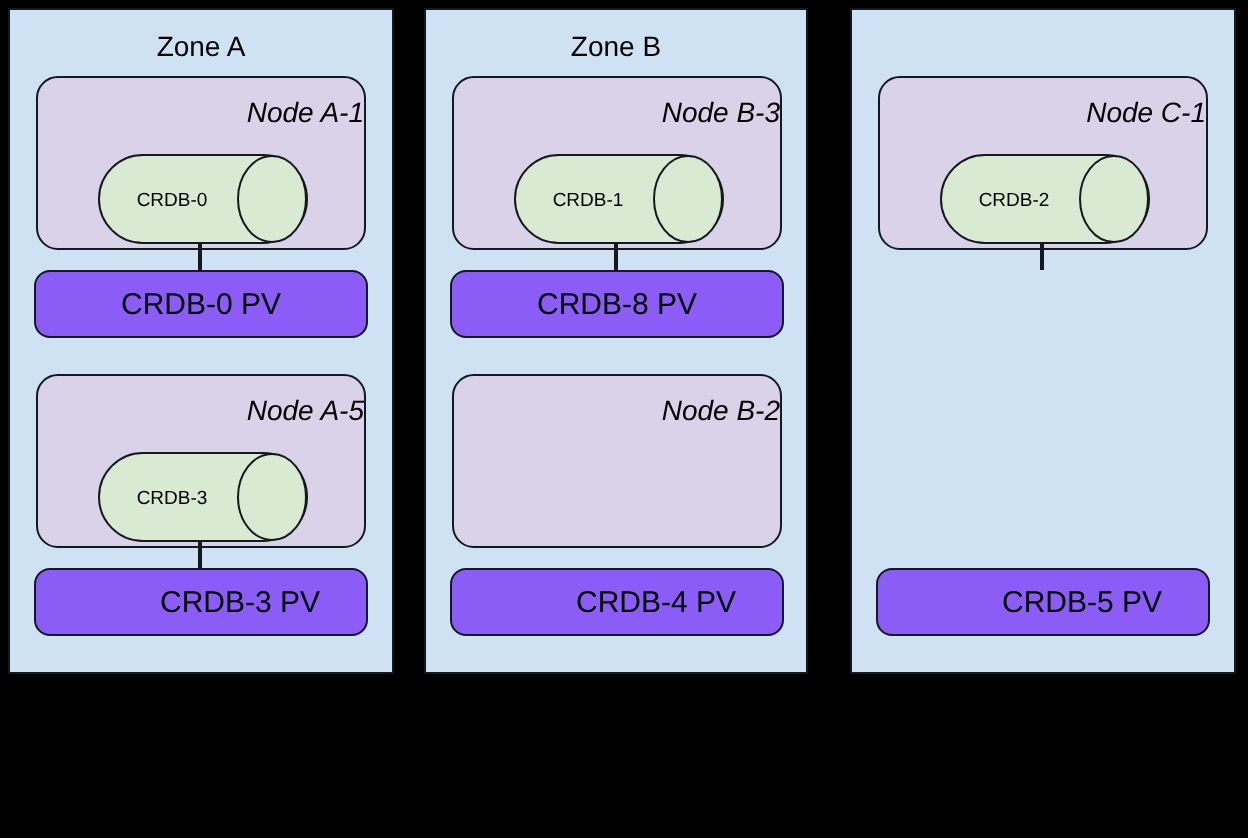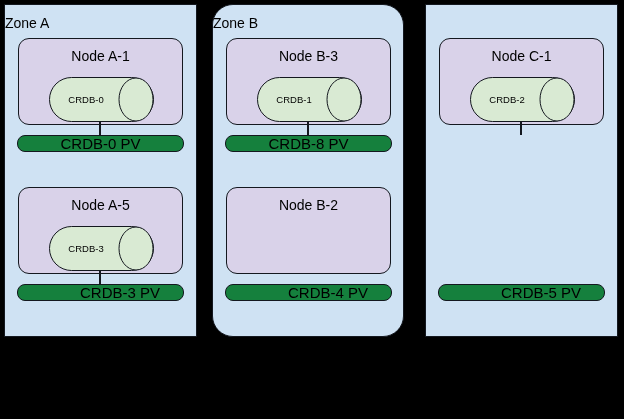--- a/index.html
+++ b/index.html
@@ -20,51 +20,52 @@
   }
   .zone {
     position: absolute;
     top: 4px;
     height: 333px;
     background: #cfe2f3;
     border: 1px solid #14181f;
     box-sizing: border-box;
   }
   .zone-a { left: 4px;   width: 193px; }
-  .zone-b { left: 212px; width: 192px; border-radius: 21px; }
+  .zone-b { left: 212px; width: 192px; }
   .zone-c { left: 425px; width: 193px; }
   .zone-title {
     position: absolute;
     top: 10px;
     left: 0;
     width: 100%;
-    text-align: left;
+    text-align: center;
     font-size: 14px;
     line-height: 16px;
   }
   .node {
     position: absolute;
     left: 13px;
     width: 165px;
     height: 87px;
     background: #d9d2e9;
     border: 1px solid #14181f;
     border-radius: 11px;
     box-sizing: border-box;
   }
   .node-top { top: 33px; }
   .node-bot { top: 182px; }
   .node-title {
     position: absolute;
     top: 9px;
     left: 0;
     width: 100%;
-    text-align: center;
+    text-align: right;
     font-size: 14px;
     line-height: 16px;
+    font-style: italic;
   }
   .disk {
     position: absolute;
     left: 50%;
     bottom: 2px;
     width: 105px;
     height: 45px;
     margin-left: -52px;
   }
   .cyl-body {
@@ -88,22 +89,22 @@
     left: 94px;
     width: 2px;
     background: #14181f;
   }
   .c1 { top: 117px; height: 13px; }
   .c2 { top: 266px; height: 13px; }
   .pv {
     position: absolute;
     left: 12px;
     width: 167px;
-    height: 17px;
-    background: #15803d;
+    height: 34px;
+    background: #8b5cf6;
     border: 1px solid #14181f;
     border-radius: 8px;
     box-sizing: border-box;
     display: flex;
     align-items: center;
     justify-content: center;
     font-size: 15px;
   }
   .pv1 { top: 130px; }
   .pv2 { top: 279px; padding-left: 39px; }

